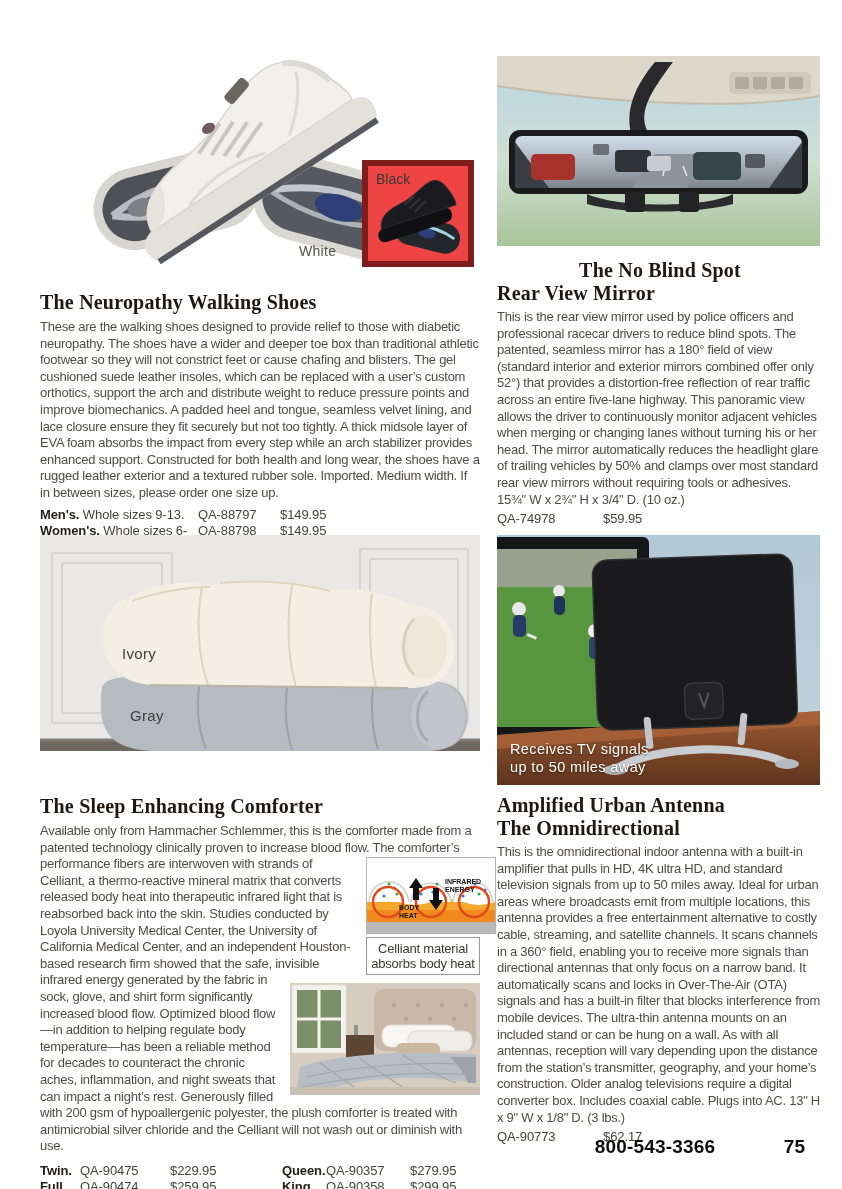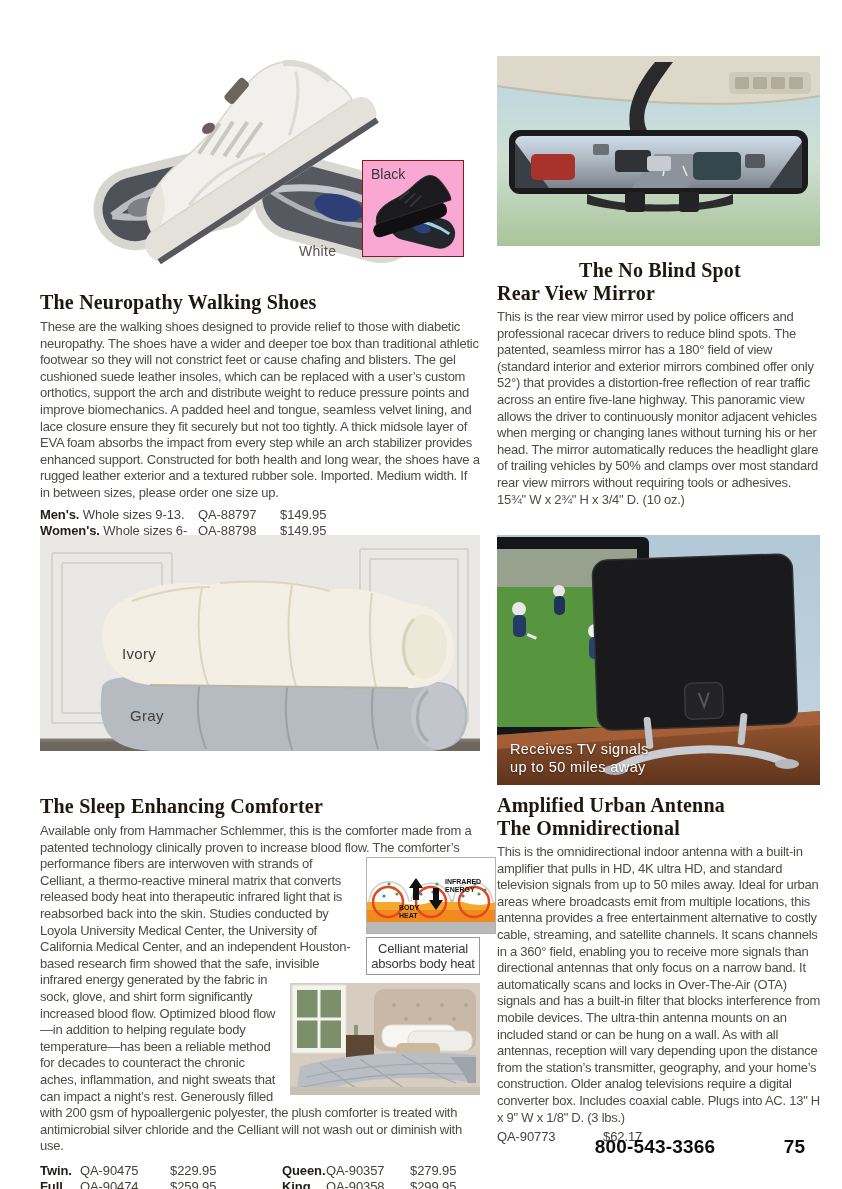--- a/index.html
+++ b/index.html
@@ -7,21 +7,21 @@
         font-family:"Liberation Sans",sans-serif;color:#4f4c46;}
   
   .section{position:absolute;}
   .ptitle{font-family:"Liberation Serif",serif;font-weight:bold;color:#1f1711;
           font-size:20px;line-height:23px;margin:0 0 5px 0;letter-spacing:.2px;}
   .pbody{font-size:13px;line-height:16.6px;letter-spacing:-0.25px;margin:0;color:#4f4c46;}
   
   .photo{position:absolute;overflow:hidden;}
   .img-label{position:absolute;font-size:14px;color:#55524c;letter-spacing:.3px;}
   .inset-box{position:absolute;left:362px;top:160px;width:100px;height:95px;
-             background:#f9a8d4;border:1px solid #7f1d1d;}
+             background:#ef4444;border:6px solid #7f1d1d;}
   .inset-label{position:absolute;left:8px;top:5px;font-size:14px;color:#3a3835;}
   .overlay-text{position:absolute;left:13px;top:205px;color:#ffffff;font-size:14.5px;
                 line-height:18px;letter-spacing:.4px;text-shadow:0 1px 2px rgba(0,0,0,.45);}
   
   .sku{font-size:13px;line-height:16px;color:#46433e;letter-spacing:-0.1px;}
   .sku b{color:#211d18;}
   .sku-grid-shoes{display:grid;grid-template-columns:158px 82px auto;margin-top:5px;}
   .sku-flex{display:flex;margin-top:3px;}
   .sku-flex .c1{width:106px;}
   .sku-grid-comf{display:grid;grid-template-columns:40px 90px 112px 44px 84px auto;clear:both;margin-top:8px;}
@@ -162,20 +162,24 @@
     </svg>
   </div>
 
   <div class="section" style="left:497px;top:259px;width:326px;">
     <h2 class="ptitle" style="margin-bottom:4px;">
       <span style="display:block;text-align:center;">The No Blind Spot</span>
       <span style="display:block;">Rear View Mirror</span>
     </h2>
     <p class="pbody">This is the rear view mirror used by police officers and professional racecar drivers to reduce blind spots. The patented, seamless mirror has a 180° field of view (standard interior and exterior mirrors combined offer only 52°) that provides a distortion-free reflection of rear traffic across an entire five-lane highway. This panoramic view allows the driver to continuously monitor adjacent vehicles when merging or changing lanes without turning his or her head. The mirror automatically reduces the headlight glare of trailing vehicles by 50% and clamps over most standard rear view mirrors without requiring tools or adhesives.</p>
     <div class="pbody">15¾" W x 2¾" H x 3/4" D. (10 oz.)</div>
+    <div class="sku-flex sku">
+      <div class="c1">QA-74978</div>
+      <div>$59.95</div>
+    </div>
   </div>
 
   <div class="photo" style="left:40px;top:535px;width:440px;height:216px;">
     <svg viewBox="0 0 440 250" width="440" height="250">
       <rect width="440" height="250" fill="#e9e8e4"></rect>
       <g fill="none" stroke="#d5d3cd" stroke-width="2">
         <rect x="12" y="18" width="120" height="170" rx="2"></rect>
         <rect x="22" y="28" width="100" height="150" rx="2"></rect>
         <rect x="320" y="14" width="108" height="174" rx="2"></rect>
         <rect x="330" y="24" width="88" height="154" rx="2"></rect>

